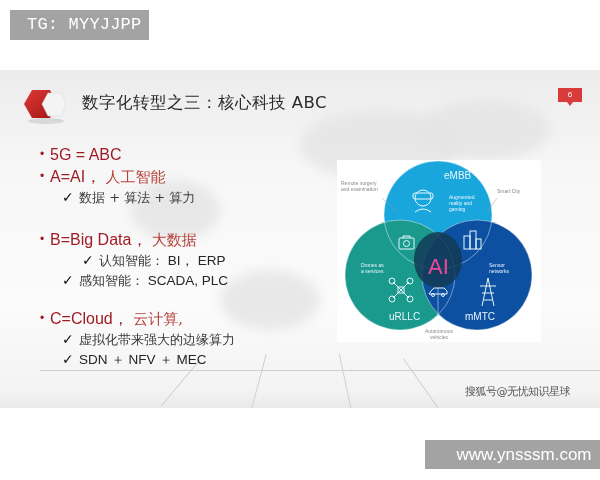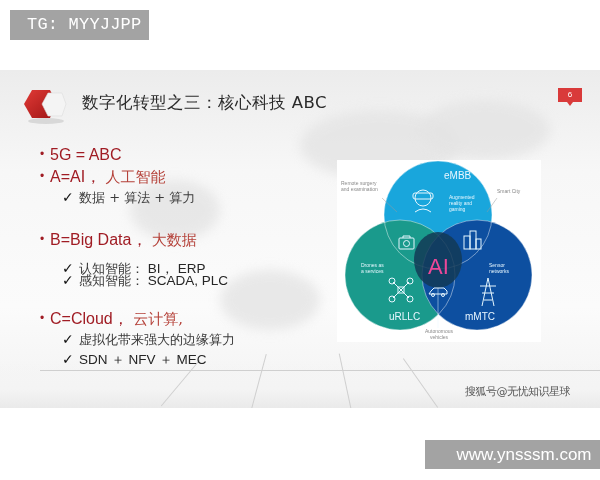--- a/index.html
+++ b/index.html
@@ -107,21 +107,21 @@
     <div class="bullet" style="top:21px;">
       <span class="dot">•</span><span>A=AI， </span><span class="cn">人工智能</span>
     </div>
     <div class="sub" style="top:43px;">
       <span class="check">✓</span><span class="cn">数据 + 算法 + 算力</span>
     </div>
 
     <div class="bullet" style="top:84px;">
       <span class="dot">•</span><span>B=Big Data， </span><span class="cn">大数据</span>
     </div>
-    <div class="sub" style="top:114px;">
+    <div class="sub" style="top:106px;margin-left:20px;">
       <span class="check">✓</span><span class="cn">认知智能：</span><span> BI， ERP</span>
     </div>
     <div class="sub" style="top:126px;">
       <span class="check">✓</span><span class="cn">感知智能：</span><span> SCADA, PLC</span>
     </div>
 
     <div class="bullet" style="top:163px;">
       <span class="dot">•</span><span>C=Cloud， </span><span class="cn">云计算,</span>
     </div>
     <div class="sub" style="top:185px;">

